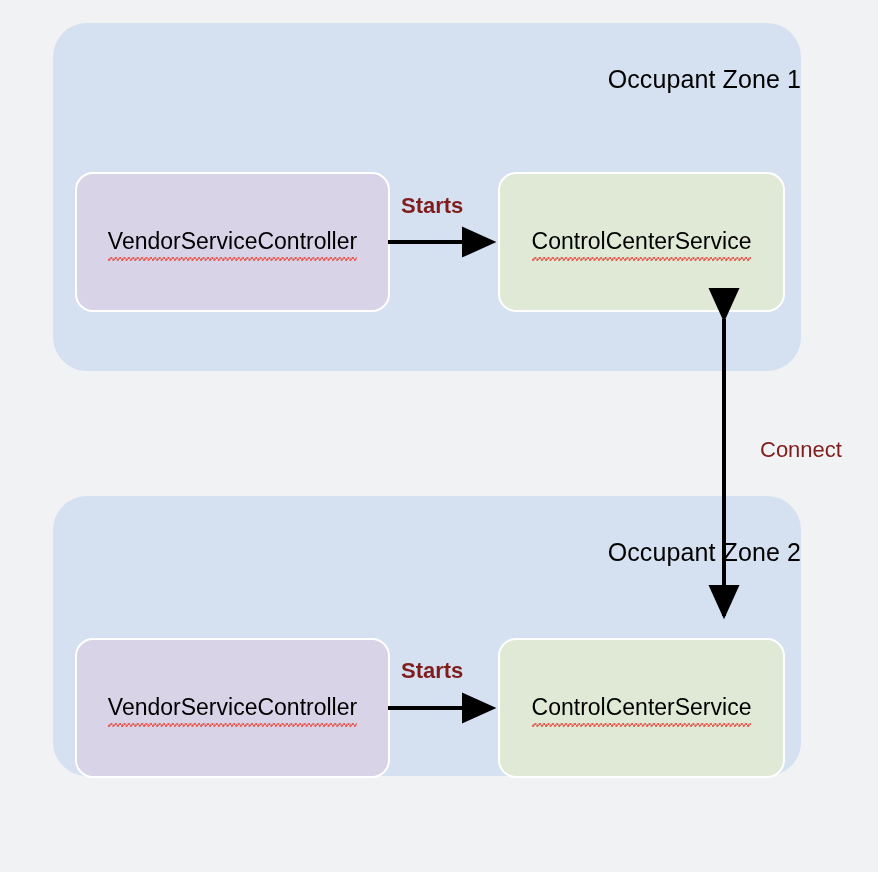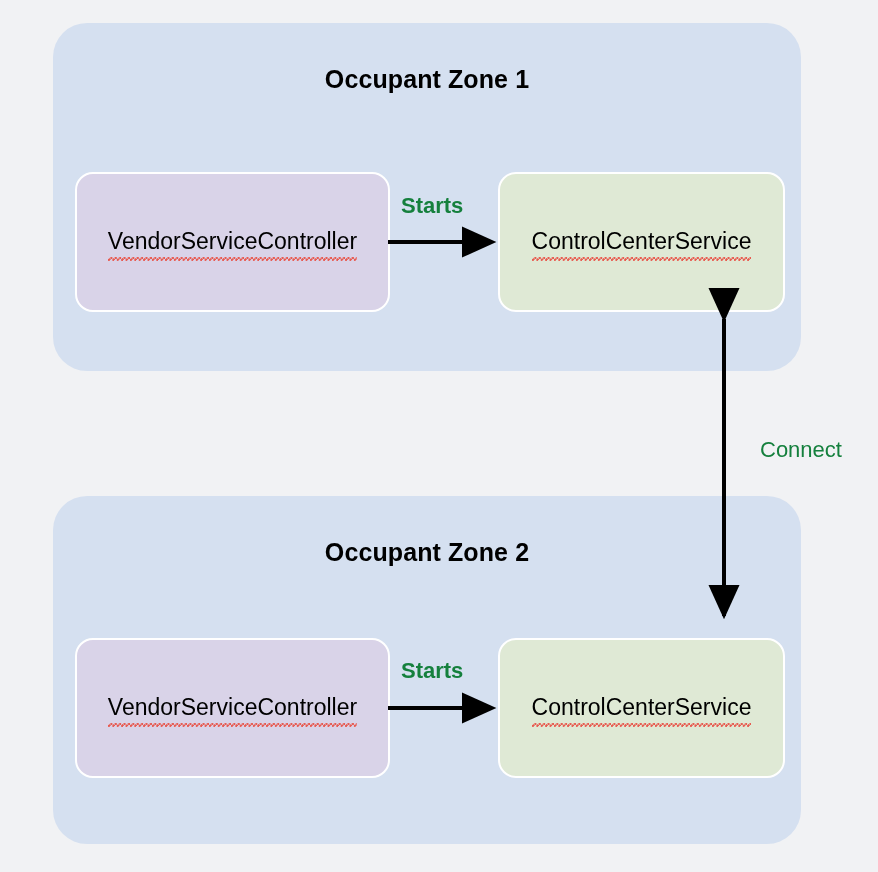--- a/index.html
+++ b/index.html
@@ -20,30 +20,30 @@
   }
 
   
   .zone {
     position: absolute;
     background: #d5e0f0;
     border-radius: 34px;
     box-sizing: border-box;
   }
   #zone-1 { left: 53px; top: 23px;  width: 748px; height: 348px; }
-  #zone-2 { left: 53px; top: 496px; width: 748px; height: 348px; }
+  #zone-2 { left: 53px; top: 496px; width: 748px; height: 280px; }
 
   .zone-title {
     position: absolute;
     left: 0;
     right: 0;
     top: 42px;
-    text-align: center;
+    text-align: right;
     font-size: 25px;
-    font-weight: bold;
+    font-weight: normal;
     color: #000000;
     letter-spacing: 0.1px;
   }
 
   
   .node {
     position: absolute;
     box-sizing: border-box;
     border: 2px solid #ffffff;
     border-radius: 18px;
@@ -90,21 +90,21 @@
     overflow: visible;
     pointer-events: none;
   }
   #edge-starts-1 { left: 388px; top: 222px; width: 114px; height: 40px; }
   #edge-starts-2 { left: 388px; top: 688px; width: 114px; height: 40px; }
   #edge-connect  { left: 700px; top: 305px; width: 48px; height: 325px; }
 
   .edge-label {
     position: absolute;
     font-size: 22px;
-    color: #15803d;
+    color: #7f1d1d;
     white-space: nowrap;
   }
   .edge-label.bold { font-weight: bold; }
   #label-starts-1 { left: 401px; top: 193px; }
   #label-starts-2 { left: 401px; top: 658px; }
   #label-connect  { left: 760px; top: 437px; font-weight: normal; }
 </style>
 </head>
 <body>
 

